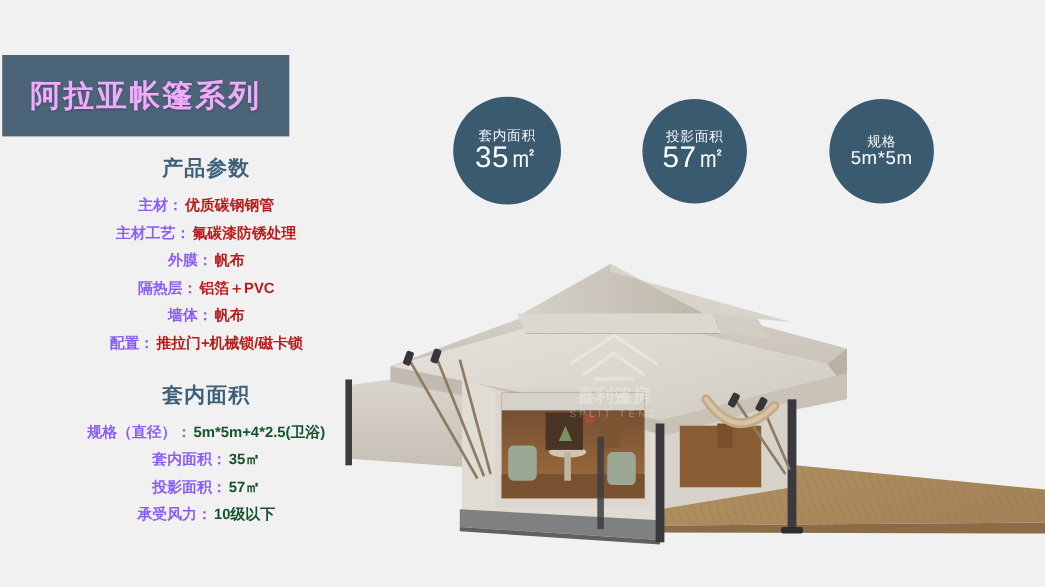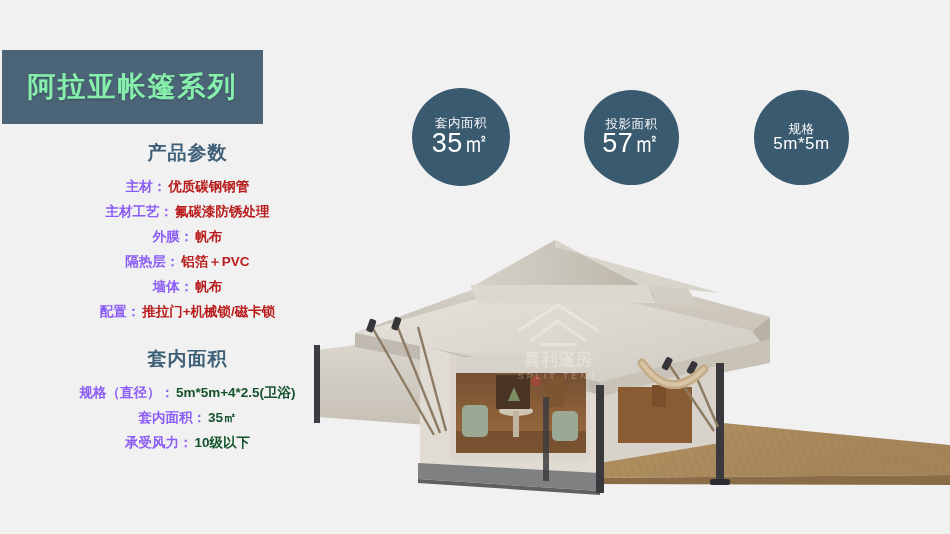--- a/index.html
+++ b/index.html
@@ -13,21 +13,21 @@
   #stage{position:absolute;inset:0;width:950px;height:534px;background:#f1f1f1;}
 
   
   .title-banner{
     position:absolute;left:2px;top:50px;width:261px;height:74px;
     background:#4c footer;
     background:#4b6478;
     display:flex;align-items:center;justify-content:center;
   }
   .title-banner .title-text{
-    color:#86efac;font-size:28px;font-weight:bold;letter-spacing:2px;
+    color:#f0abfc;font-size:28px;font-weight:bold;letter-spacing:2px;
     text-shadow:0 1px 2px rgba(0,0,0,.25);
     white-space:nowrap;
   }
 
   
   .info-panel{position:absolute;left:0;top:140px;width:320px;text-align:center;}
   .sec-head{
     color:#3d5f77;font-size:19px;font-weight:bold;
     margin:0 0 8px 55px;letter-spacing:1px;
   }
@@ -94,20 +94,23 @@
       </li>
     </ul>
 
     <h2 class="sec-head second">套内面积</h2>
     <ul class="spec-list bold-v">
       <li>
         <span class="k">规格（直径）：</span><span class="v">5m*5m+4*2.5(卫浴)</span>
       </li>
       <li>
         <span class="k">套内面积：</span><span class="v">35㎡</span>
+      </li>
+      <li>
+        <span class="k">投影面积：</span><span class="v">57㎡</span>
       </li>
       <li>
         <span class="k">承受风力：</span><span class="v">10级以下</span>
       </li>
     </ul>
   </div>
 
   <div class="circle" id="circle-1">
     <span class="c-label">套内面积</span>
     <span class="c-value">35㎡</span>

